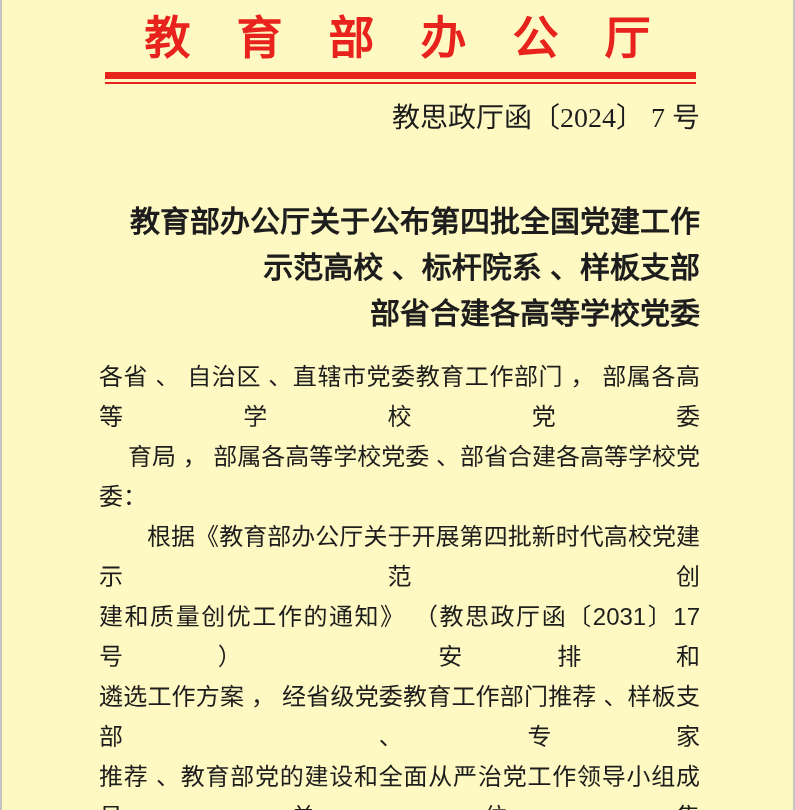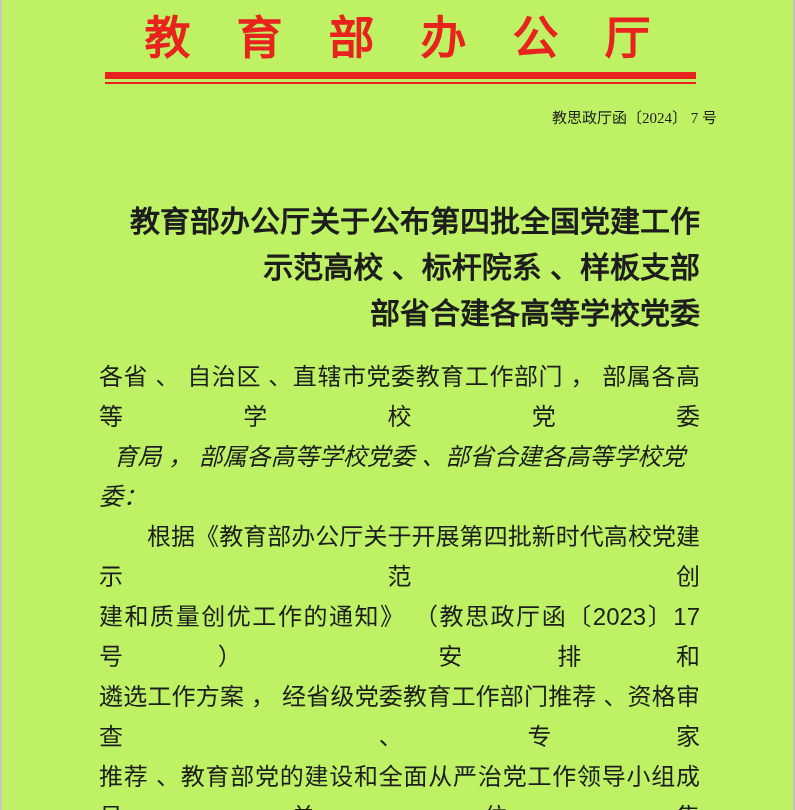--- a/index.html
+++ b/index.html
@@ -5,21 +5,21 @@
   html, body {
     margin: 0;
     padding: 0;
     background: #ffffff;
   }
   .page {
     position: relative;
     width: 795px;
     height: 810px;
     box-sizing: border-box;
-    background: #bef264;
+    background: #fef9c3;
     border-left: 2px solid var(--page-edge, #c4c4c4);
     border-right: 2px solid var(--page-edge, #c4c4c4);
     font-family: "Liberation Sans", sans-serif;
     overflow: hidden;
   }
   
   .agency-name {
     position: absolute;
     top: 14px;
     left: 0;
@@ -46,23 +46,23 @@
   }
   .rule-thin {
     margin-top: 3px;
     height: 2px;
     background: var(--accent-red, #e8231d);
   }
   
   .doc-number {
     position: absolute;
     top: 103px;
-    right: 76px;
+    right: 93px;
     font-family: "Liberation Serif", serif;
-    font-size: 15px;
+    font-size: 28px;
     line-height: 30px;
     color: var(--text-color, #1d1d1d);
     white-space: nowrap;
   }
   
   .doc-title {
     position: absolute;
     top: 199px;
     left: 97px;
     width: 601px;
@@ -81,23 +81,22 @@
     font-size: 24px;
     line-height: 40px;
     color: var(--text-color, #1d1d1d);
   }
   .body-line {
     text-align: justify;
     text-align-last: justify;
     white-space: normal;
   }
   .body-line.short {
-    text-align: center;
+    text-align: right;
     text-align-last: left;
-    font-style: italic;
   }
   .body-line.indent {
     text-indent: 48px;
   }
 </style>
 </head>
 <body>
 
 <div class="page">
 
@@ -113,19 +112,19 @@
   <div class="doc-title">
     <div>教育部办公厅关于公布第四批全国党建工作</div>
     <div>示范高校 、标杆院系 、样板支部</div>
     <div>部省合建各高等学校党委</div>
   </div>
 
   <div class="doc-body">
     <div class="body-line">各省 、 自治区 、直辖市党委教育工作部门 ， 部属各高等学校党委</div>
     <div class="body-line short">育局 ， 部属各高等学校党委 、部省合建各高等学校党委：</div>
     <div class="body-line indent">根据《教育部办公厅关于开展第四批新时代高校党建示范创</div>
-    <div class="body-line">建和质量创优工作的通知》 （教思政厅函〔2023〕17 号） 安排和</div>
-    <div class="body-line">遴选工作方案 ， 经省级党委教育工作部门推荐 、资格审查 、专家</div>
+    <div class="body-line">建和质量创优工作的通知》 （教思政厅函〔2031〕17 号） 安排和</div>
+    <div class="body-line">遴选工作方案 ， 经省级党委教育工作部门推荐 、样板支部 、专家</div>
     <div class="body-line">推荐 、教育部党的建设和全面从严治党工作领导小组成员单位集</div>
 
   </div>
 
 </div>
 
 </body></html>

